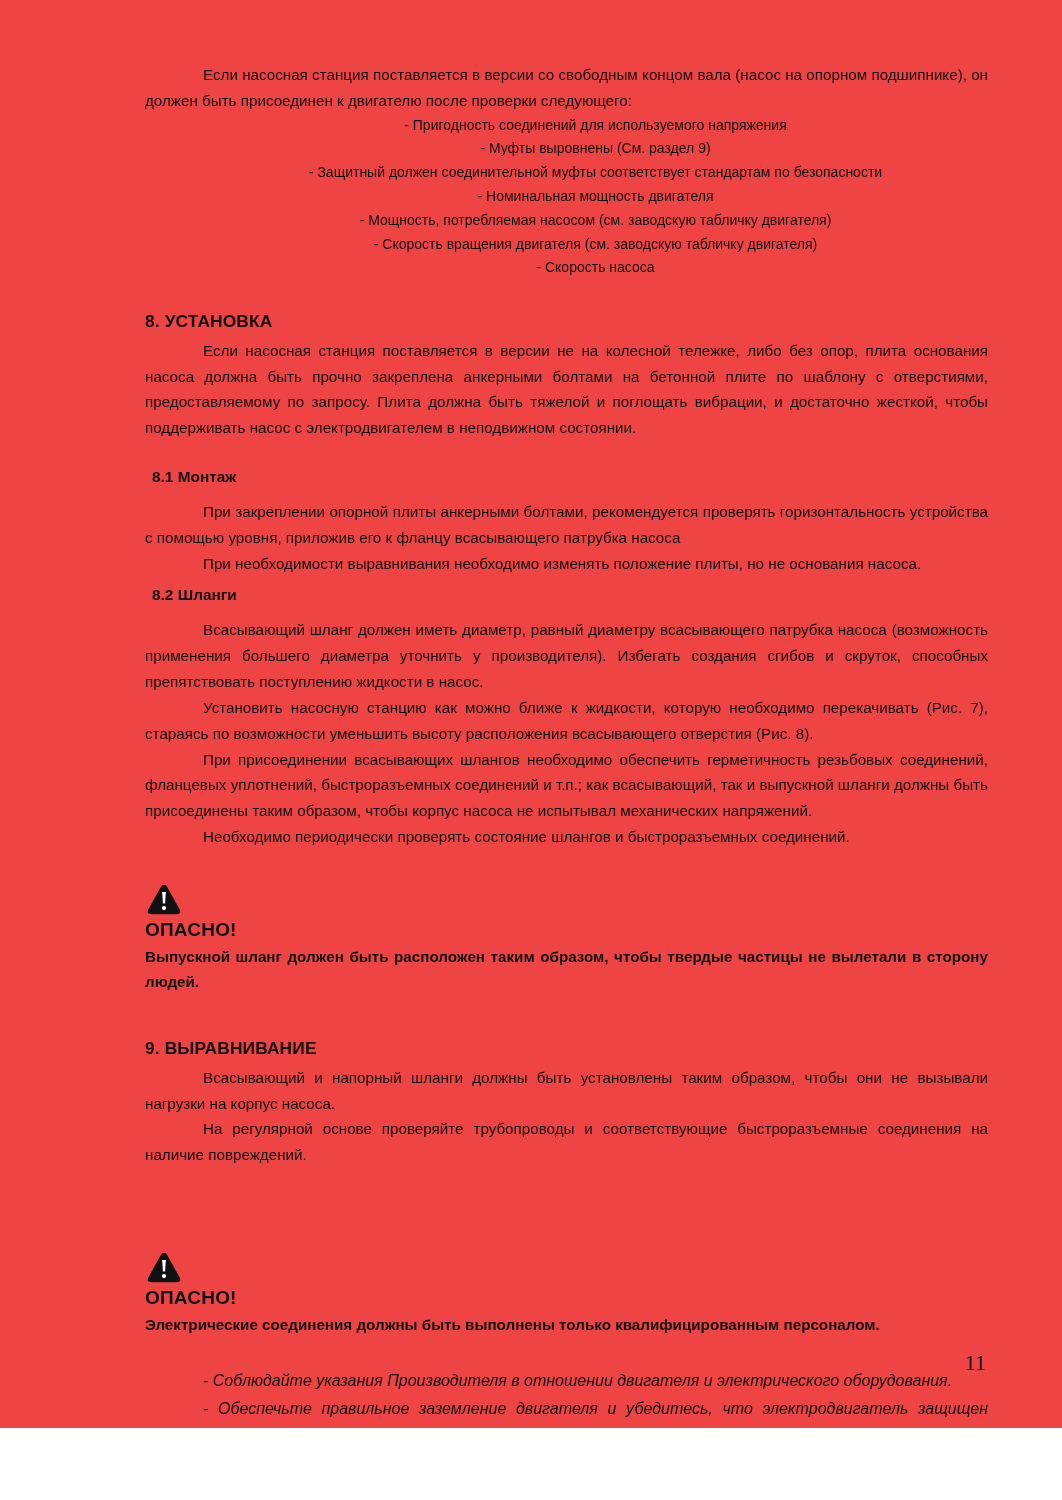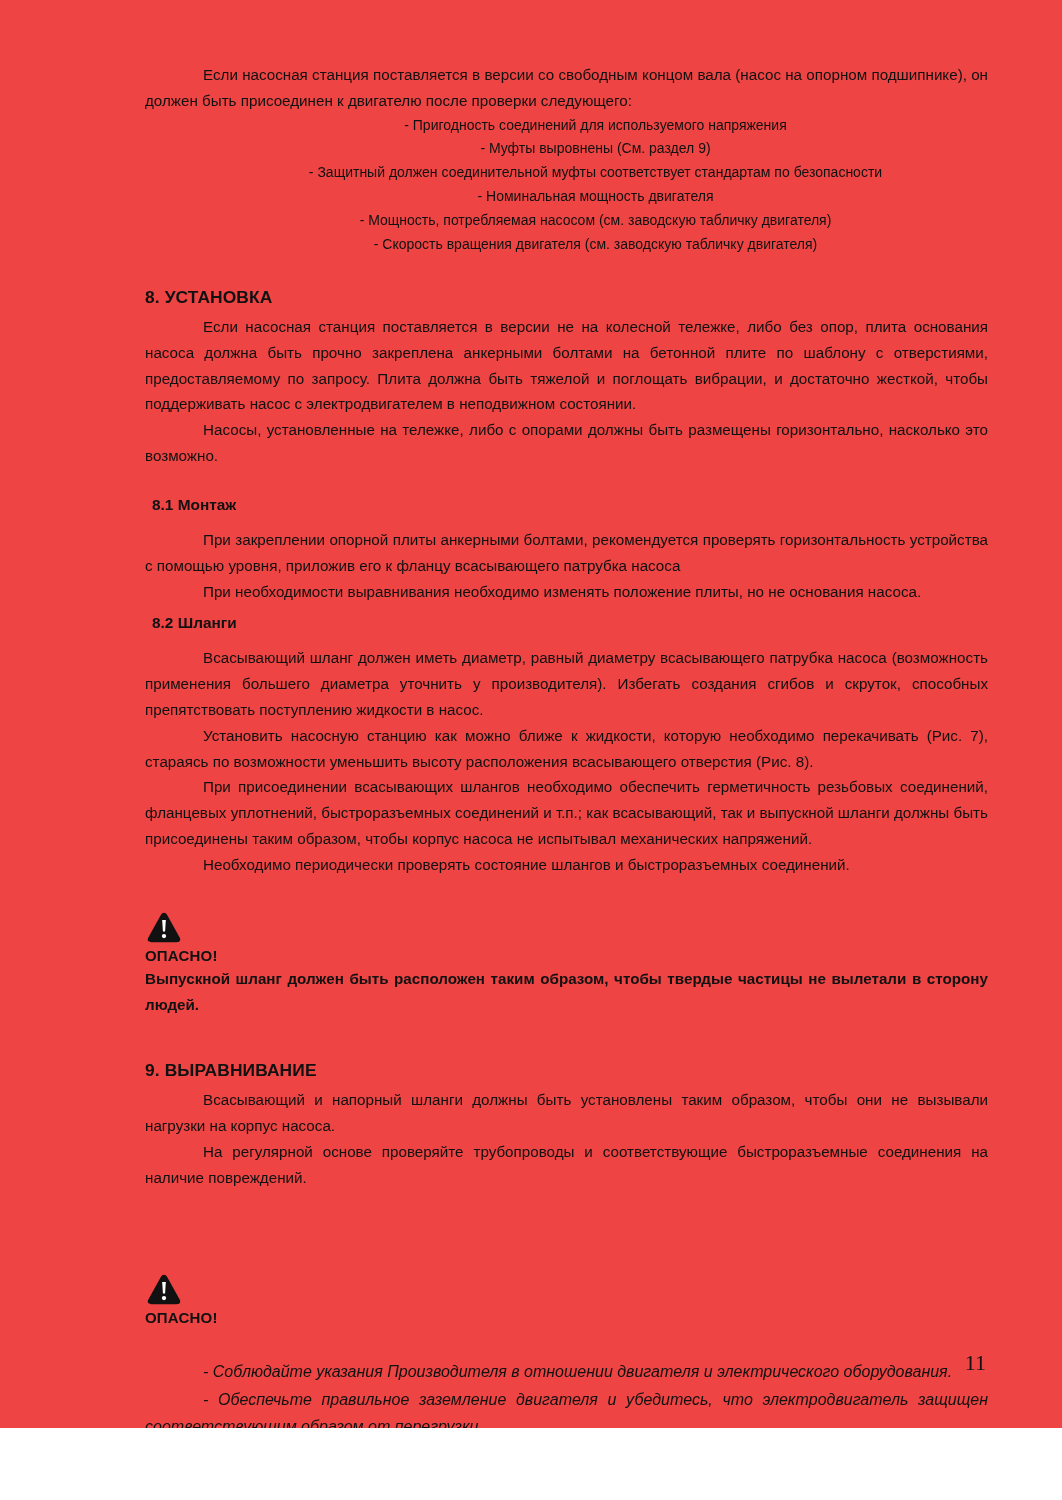--- a/index.html
+++ b/index.html
@@ -85,21 +85,21 @@
 
   
   .danger-block { margin: 0; }
   .danger-icon {
     display: block;
     width: 34px;
     height: 31px;
     margin: 0 0 2px 2px;
   }
   .danger-word {
-    font-size: 15px;
+    font-size: 19px;
     font-weight: bold;
     line-height: 1.4;
     margin: 0;
     letter-spacing: 0.2px;
   }
   .danger-text {
     font-size: 15.2px;
     font-weight: bold;
     line-height: 1.70;
     text-align: justify;
@@ -124,28 +124,28 @@
 
     <p class="para indent">Если насосная станция поставляется в версии со свободным концом вала (насос на опорном подшипнике), он должен быть присоединен к двигателю после проверки следующего:</p>
 
     <ul class="dash-list">
       <li>- Пригодность соединений для используемого напряжения</li>
       <li>- Муфты выровнены (См. раздел 9)</li>
       <li>- Защитный должен соединительной муфты соответствует стандартам по безопасности</li>
       <li>- Номинальная мощность двигателя</li>
       <li>- Мощность, потребляемая насосом (см. заводскую табличку двигателя)</li>
       <li>- Скорость вращения двигателя (см. заводскую табличку двигателя)</li>
+      <li>- Скорость насоса</li>
     </ul>
 
     <div class="sp-30"></div>
 
     <h1 class="section">8. УСТАНОВКА</h1>
     <div class="sp-4"></div>
     <p class="para indent">Если насосная станция поставляется в версии не на колесной тележке, либо без опор,  плита основания насоса должна быть прочно закреплена анкерными болтами на бетонной плите по шаблону с отверстиями, предоставляемому по запросу. Плита должна быть тяжелой и поглощать вибрации, и достаточно жесткой, чтобы поддерживать насос с электродвигателем в неподвижном состоянии.</p>
-    <p class="para indent">Насосы, установленные на тележке, либо с опорами должны быть размещены горизонтально, насколько это возможно.</p>
 
     <div class="sp-18"></div>
 
     <h2 class="subsection">8.1 Монтаж</h2>
     <div class="sp-4"></div>
     <p class="para indent">При закреплении опорной плиты анкерными болтами, рекомендуется проверять горизонтальность устройства с помощью уровня, приложив его к фланцу всасывающего патрубка насоса</p>
     <p class="para indent">При необходимости выравнивания необходимо изменять положение плиты, но не основания насоса.</p>
 
     <h2 class="subsection">8.2 Шланги</h2>
     <div class="sp-4"></div>
@@ -182,20 +182,21 @@
 
     <div class="danger-block">
       <svg class="danger-icon" viewBox="0 0 100 92" aria-hidden="true">
         <path d="M50 2 C54 2 57 4.2 59 7.8 L96.5 76 C98.6 79.9 98.8 83.6 96.8 86.2
                  C94.9 88.7 91.6 89.6 87 89.6 L13 89.6 C8.4 89.6 5.1 88.7 3.2 86.2
                  C1.2 83.6 1.4 79.9 3.5 76 L41 7.8 C43 4.2 46 2 50 2 Z" fill="#111111"></path>
         <path d="M44.5 24 L55.5 24 L53.2 58 L46.8 58 Z" fill="#fdfdfd"></path>
         <circle cx="50" cy="71.5" r="6.4" fill="#fdfdfd"></circle>
       </svg>
       <p class="danger-word">ОПАСНО!</p>
+      <p class="danger-text">Электрические соединения должны быть выполнены только квалифицированным персоналом.</p>
     </div>
 
     <div class="sp-30"></div>
 
     <p class="dash-para">- Соблюдайте указания Производителя в отношении двигателя и электрического оборудования.</p>
     <p class="dash-para">- Обеспечьте правильное заземление двигателя и убедитесь, что электродвигатель защищен соответствующим образом от перегрузки.</p>
 
   </div>
 
   <div class="page-number">11</div>

